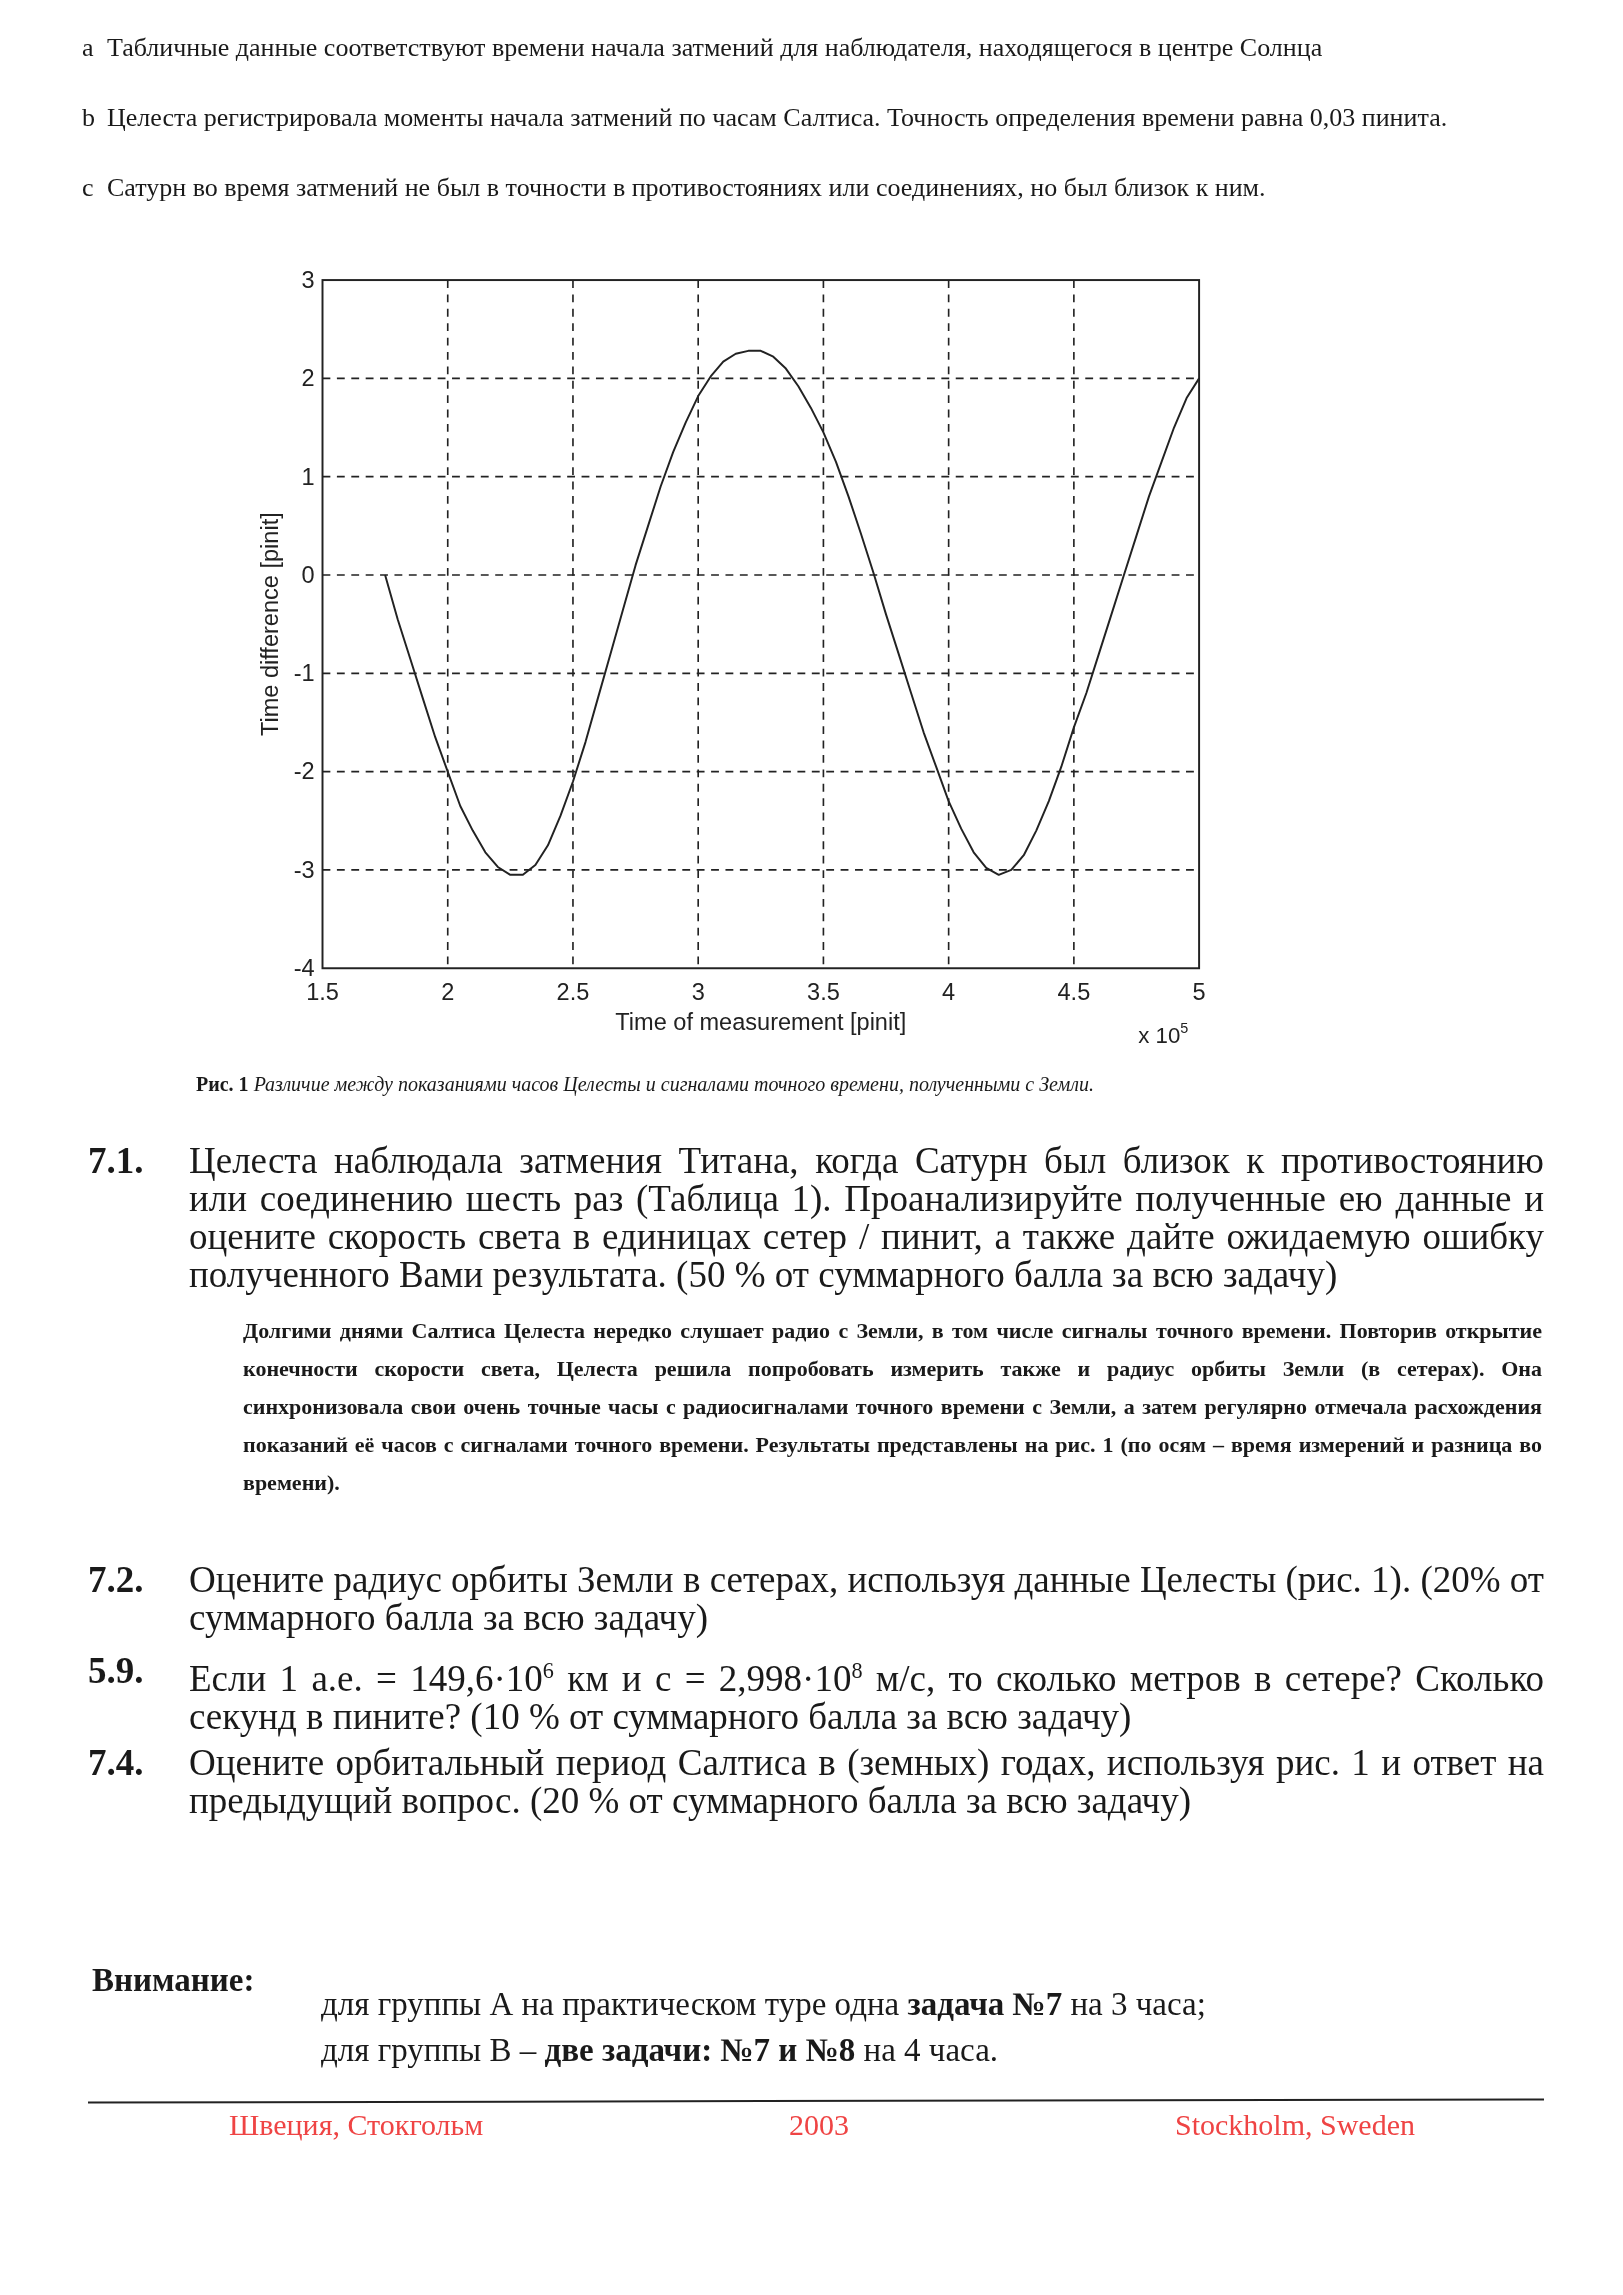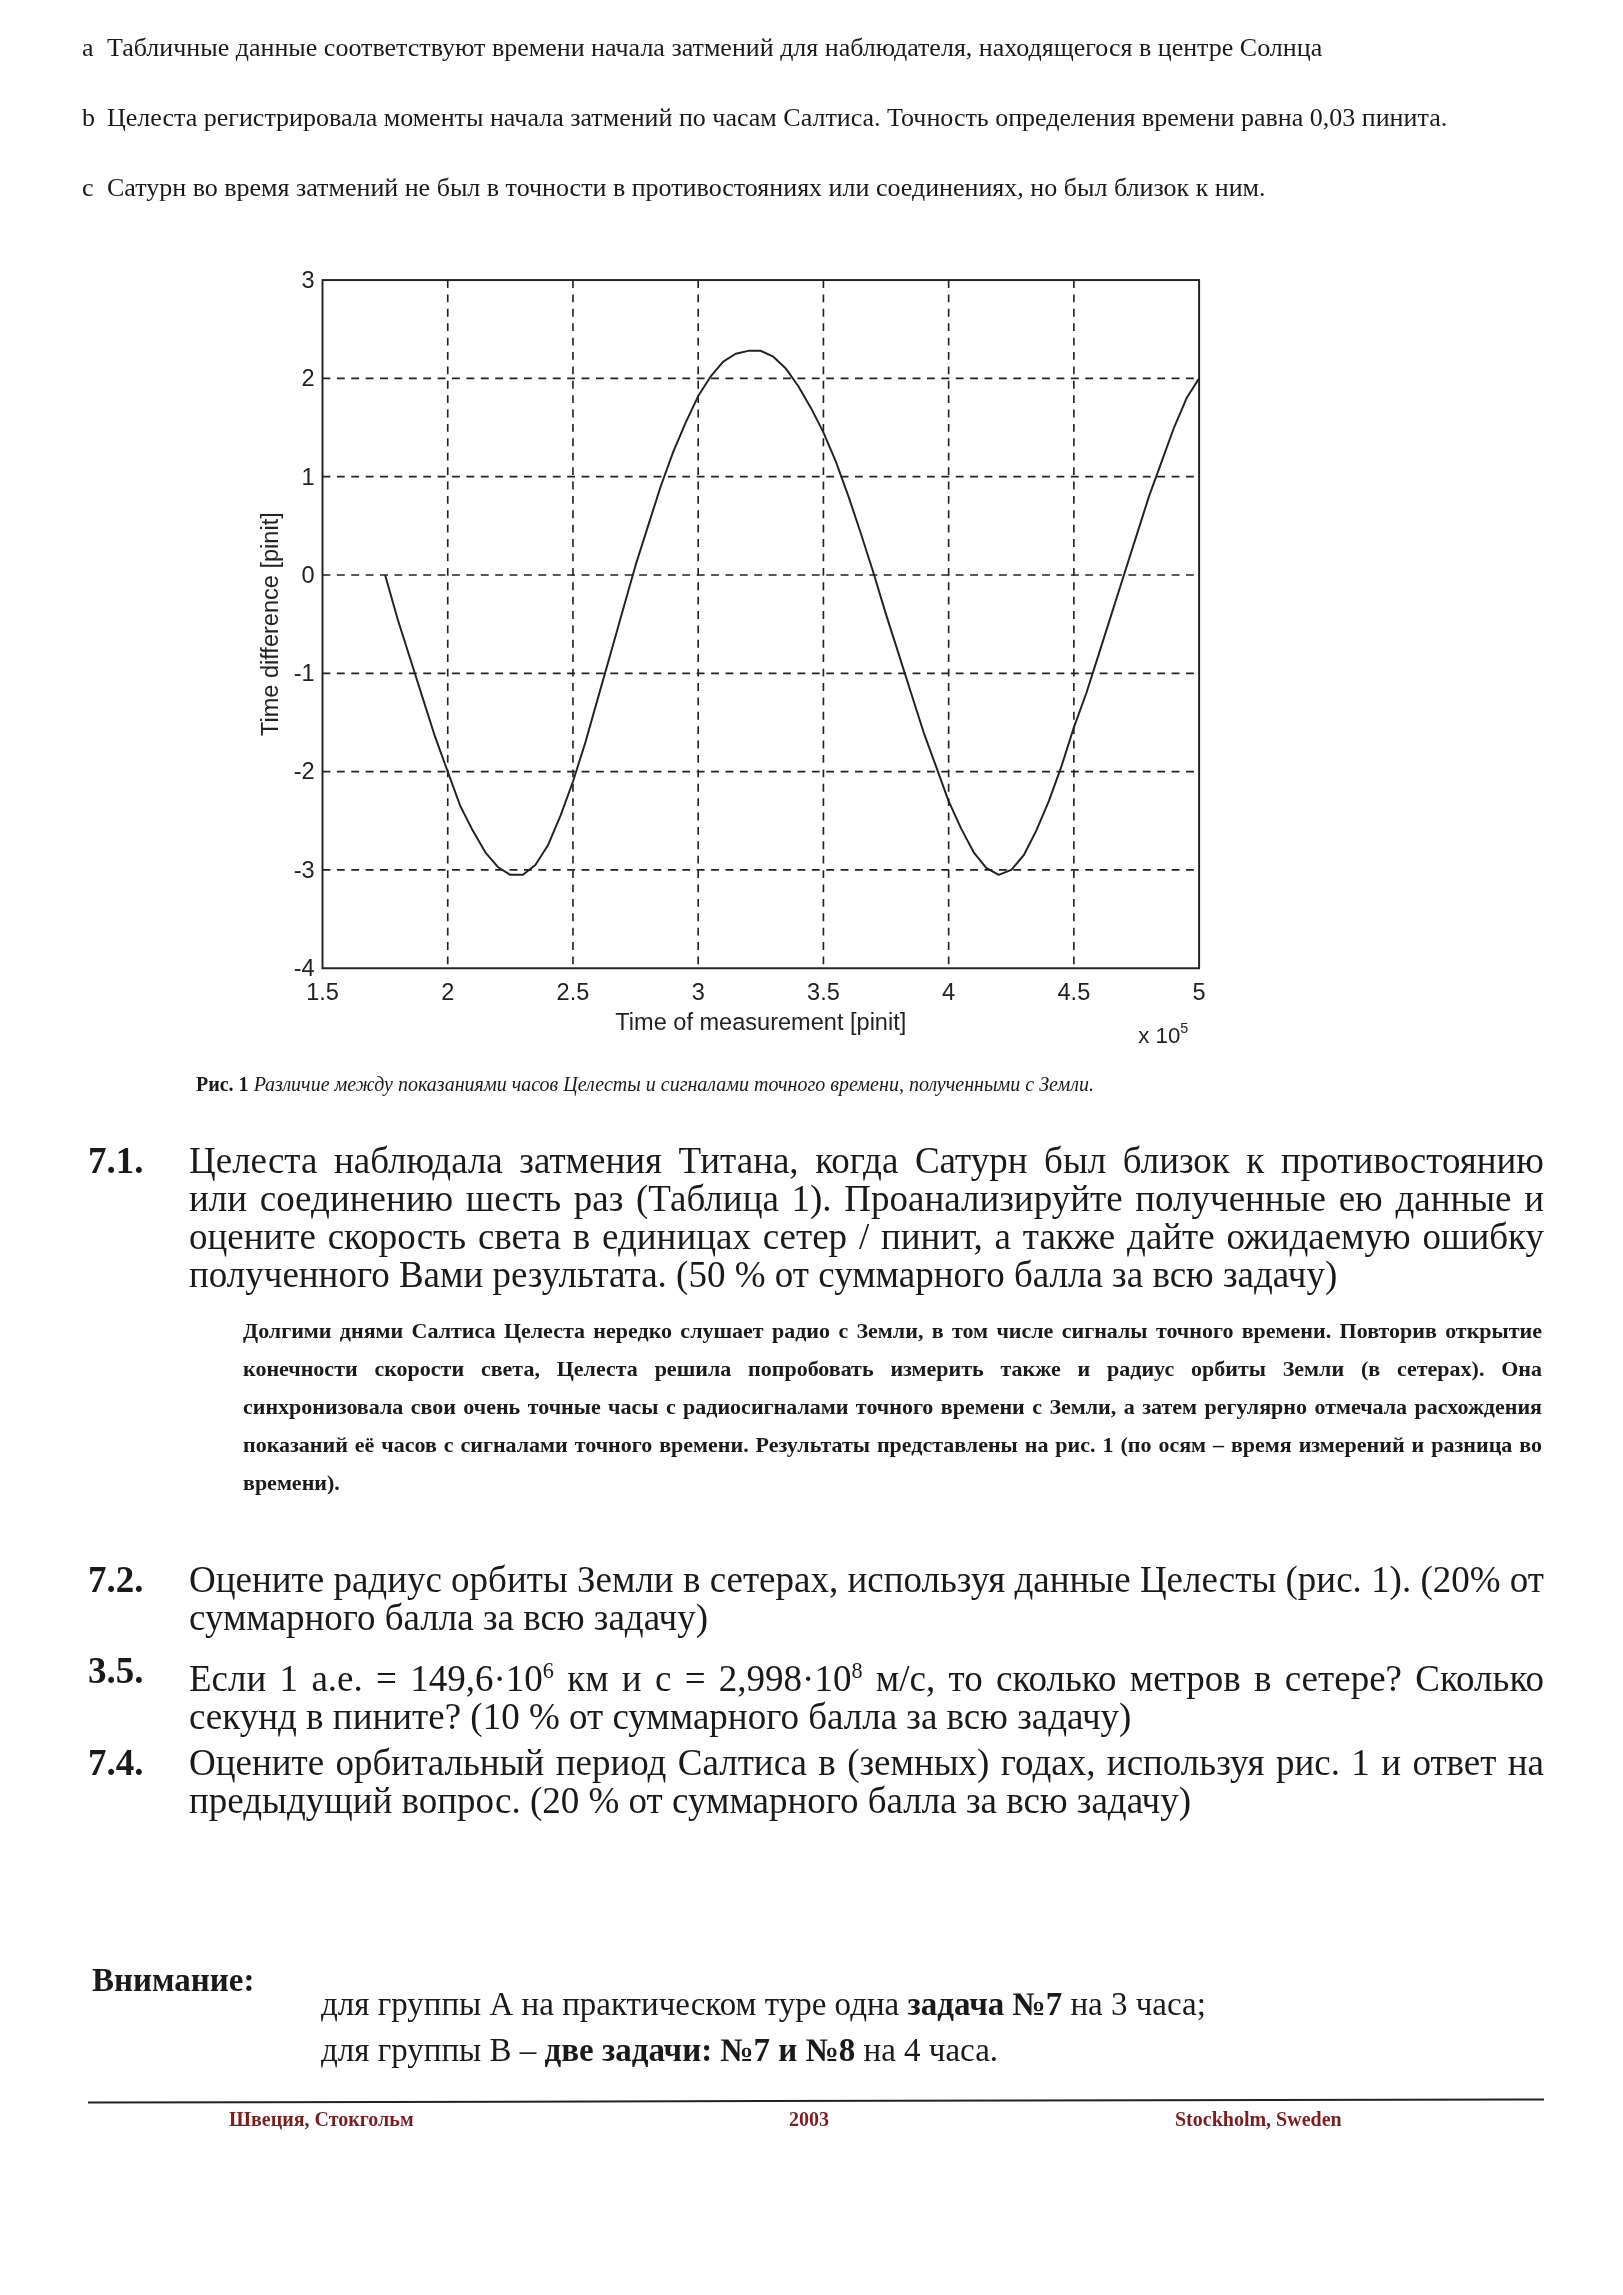--- a/index.html
+++ b/index.html
@@ -13,21 +13,21 @@
   .caption b { font-weight:bold; font-style:normal; }
   .caption i { font-style:italic; }
   .q { position:absolute; left:88px; width:1456px; font-size:37px; line-height:38px; }
   .q-num { position:absolute; left:0; top:0; font-weight:bold; }
   .q-text { margin-left:101px; text-align:justify; }
   .para { position:absolute; left:243px; width:1299px; font-size:22px; line-height:38px; text-align:justify;font-weight:bold; }
   .warn { position:absolute; left:92px; top:1957px; font-size:33px; line-height:46px; }
   .warn-label { position:absolute; left:0; top:0; font-weight:bold; white-space:nowrap; }
   .warn-lines { position:absolute; left:229px; top:0; white-space:nowrap;margin-top:24px; }
   .footer-line { position:absolute; left:88px; top:2100px; width:1456px; height:2px; background:#222; transform:rotate(-0.12deg); }
-  .footer { position:absolute; top:2108px; font-size:20px; color:#7f1d1d;font-weight:bold; }
+  .footer { position:absolute; top:2108px; font-size:30px; color:#ef4444; }
   sup { font-size:0.6em; }
   svg text { font-family:"Liberation Sans","DejaVu Sans",sans-serif; fill:#222; }
 </style>
 </head>
 <body>
 
 <div class="note-row" style="top:31px;">
   <span class="note-letter">a</span>
   <div class="note-text">Табличные данные соответствуют времени начала затмений для наблюдателя, находящегося в центре Солнца</div>
 </div>
@@ -93,21 +93,21 @@
 </div>
 
 <div class="para" style="top:1312px;">Долгими днями Салтиса Целеста нередко слушает радио с Земли, в том числе сигналы точного времени. Повторив открытие конечности скорости света, Целеста решила попробовать измерить также и радиус орбиты Земли (в сетерах). Она синхронизовала свои очень точные часы с радиосигналами точного времени с Земли, а затем регулярно отмечала расхождения показаний её часов с сигналами точного времени. Результаты представлены на рис. 1 (по осям – время измерений и разница во времени).</div>
 
 <div class="q" style="top:1561px;">
   <span class="q-num">7.2.</span>
   <div class="q-text">Оцените радиус орбиты Земли в сетерах, используя данные Целесты (рис. 1). (20% от суммарного балла за всю задачу)</div>
 </div>
 
 <div class="q" style="top:1652px;">
-  <span class="q-num">3.5.</span>
+  <span class="q-num">5.9.</span>
   <div class="q-text"><span>Если 1 а.е. = 149,6·10</span><sup>6</sup><span> км и c = 2,998·10</span><sup>8</sup><span> м/с, то сколько метров в сетере? Сколько секунд в пините? (10 % от суммарного балла за всю задачу)</span></div>
 </div>
 
 <div class="q" style="top:1744px;">
   <span class="q-num">7.4.</span>
   <div class="q-text">Оцените орбитальный период Салтиса в (земных) годах, используя рис. 1 и ответ на предыдущий вопрос. (20 % от суммарного балла за всю задачу)</div>
 </div>
 
 <div class="warn">
   <span class="warn-label">Внимание:</span>

